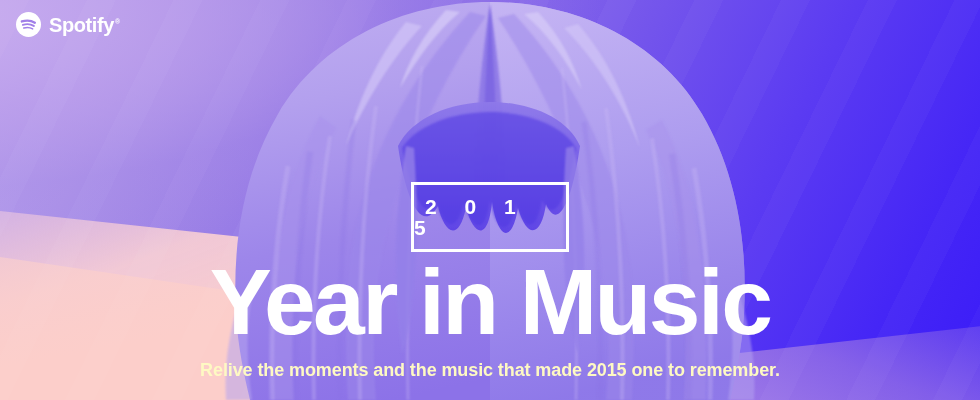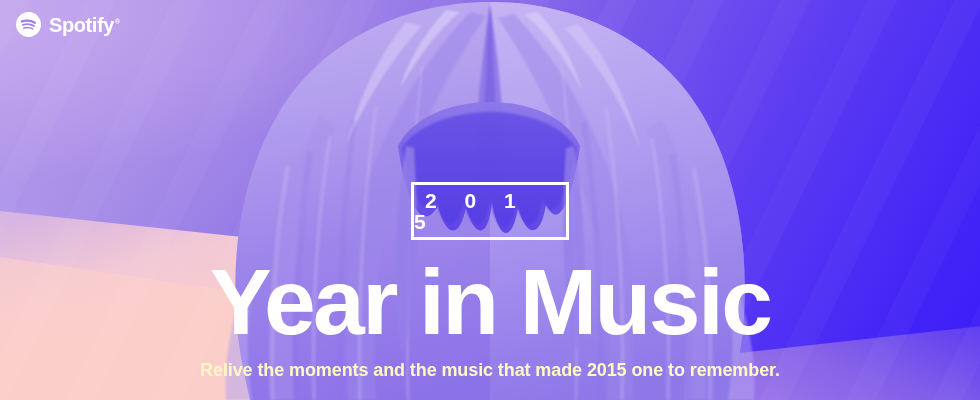--- a/index.html
+++ b/index.html
@@ -127,35 +127,35 @@
     display:flex;
     flex-direction:column;
     align-items:center;
     justify-content:flex-start;
     pointer-events:none;
   }
   .content > * { pointer-events:auto; }
 
   .year-box {
     margin-top:182px;
-    width:158px; height:58px;
+    width:158px; height:70px;
     border:3px solid #ffffff;
     display:flex; align-items:center; justify-content:center;
   }
   .year-text {
     color:#ffffff;
     font-size:21px;
     font-weight:700;
     letter-spacing:11px;
     text-indent:11px;
     line-height:1;
   }
 
   .title {
-    margin-top:16px;
+    margin-top:4px;
     color:#ffffff;
     font-size:93px;
     font-weight:700;
     letter-spacing:-2.6px;
     line-height:1;
     white-space:nowrap;
   }
 
   .subtitle {
     margin-top:12px;

